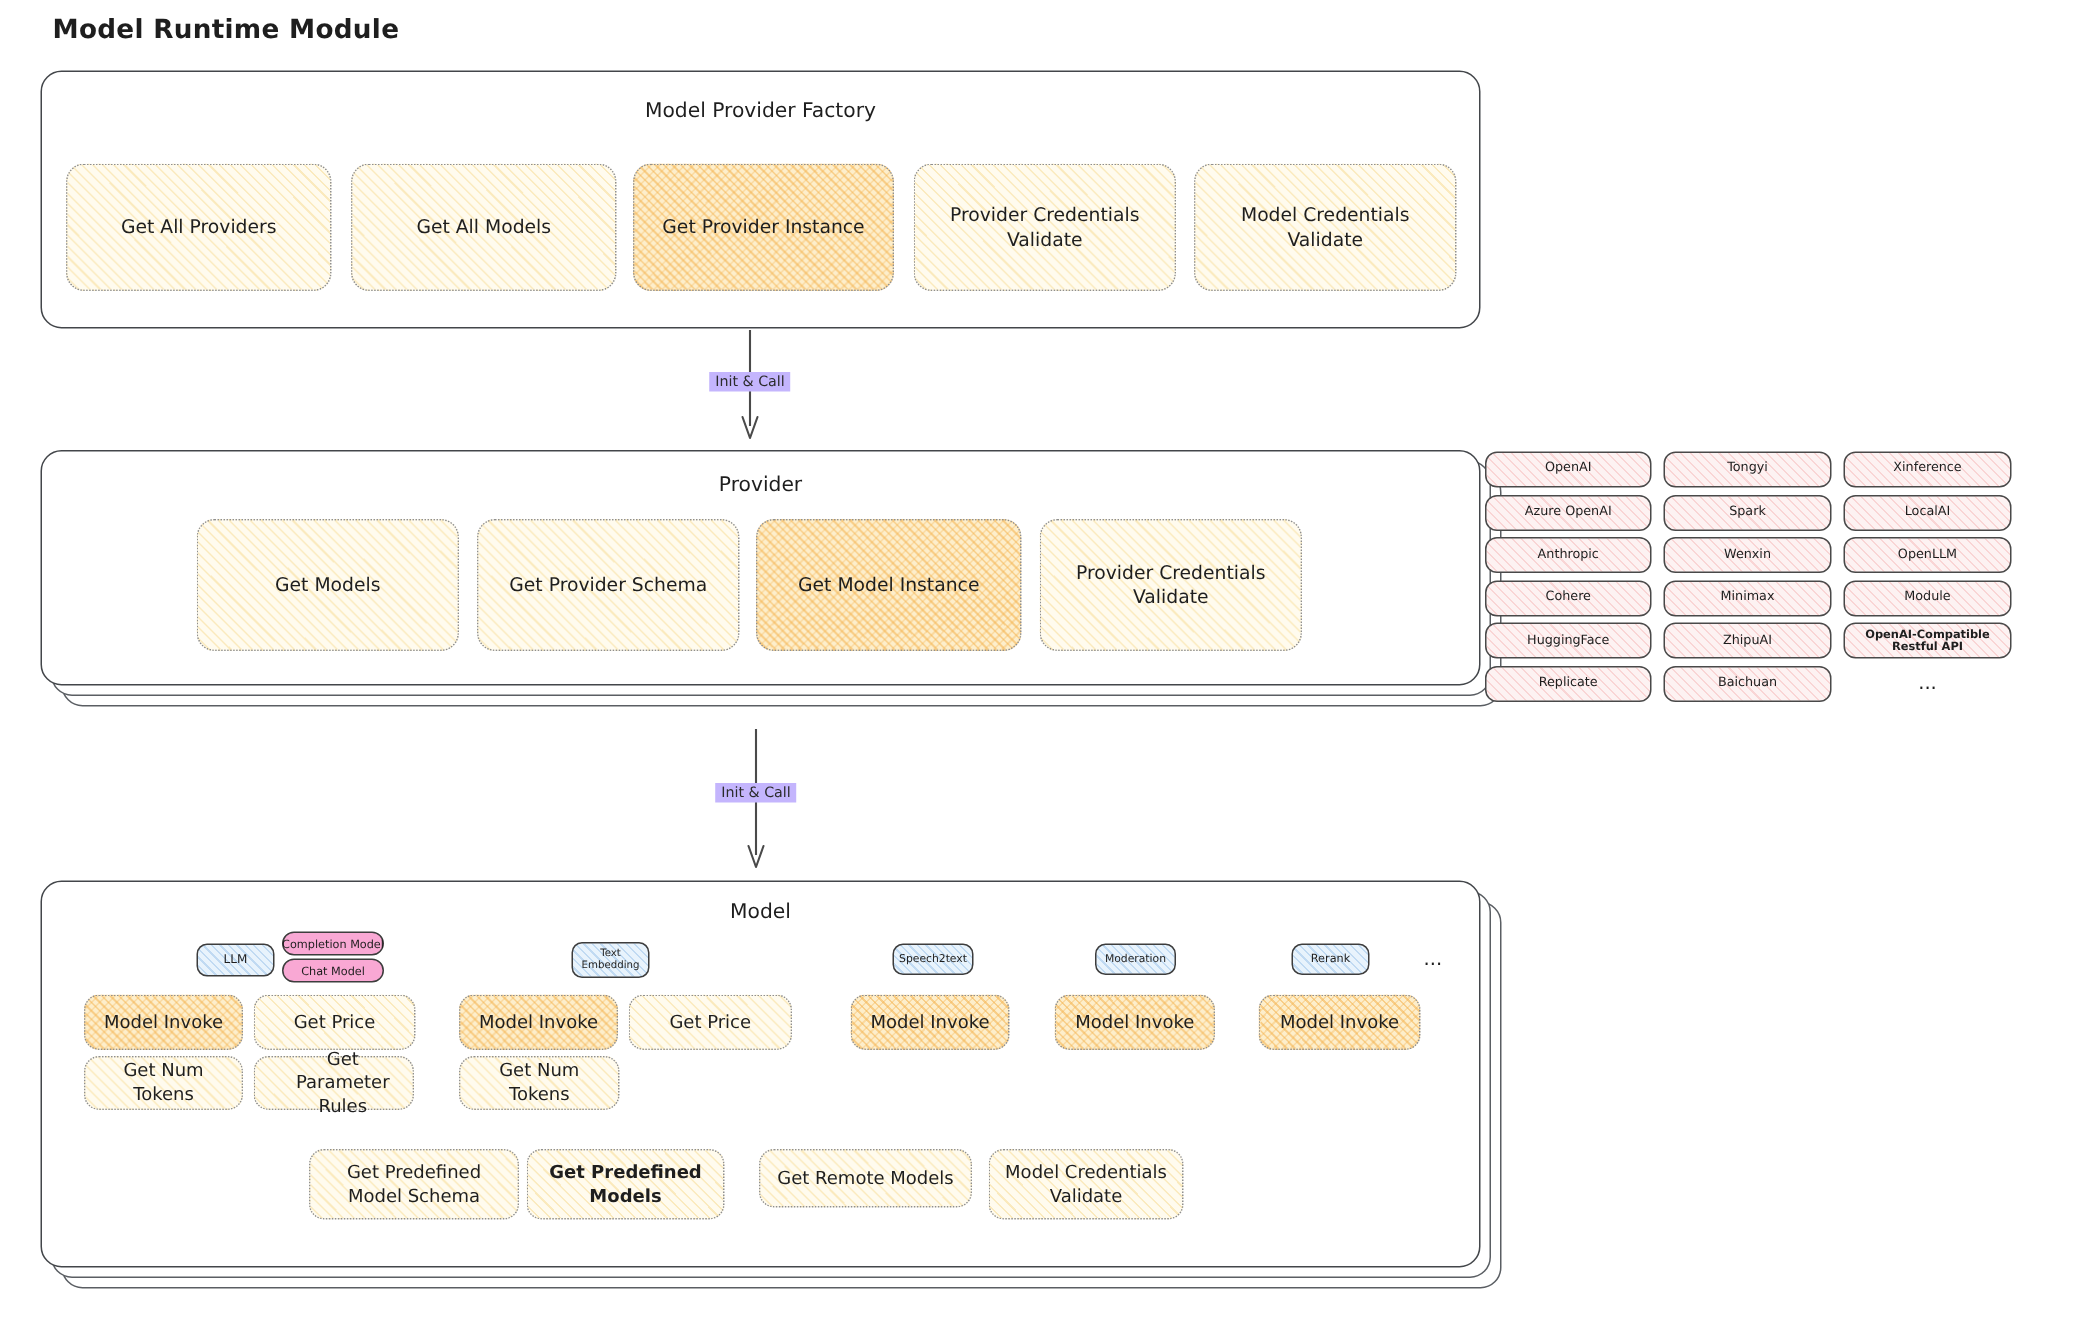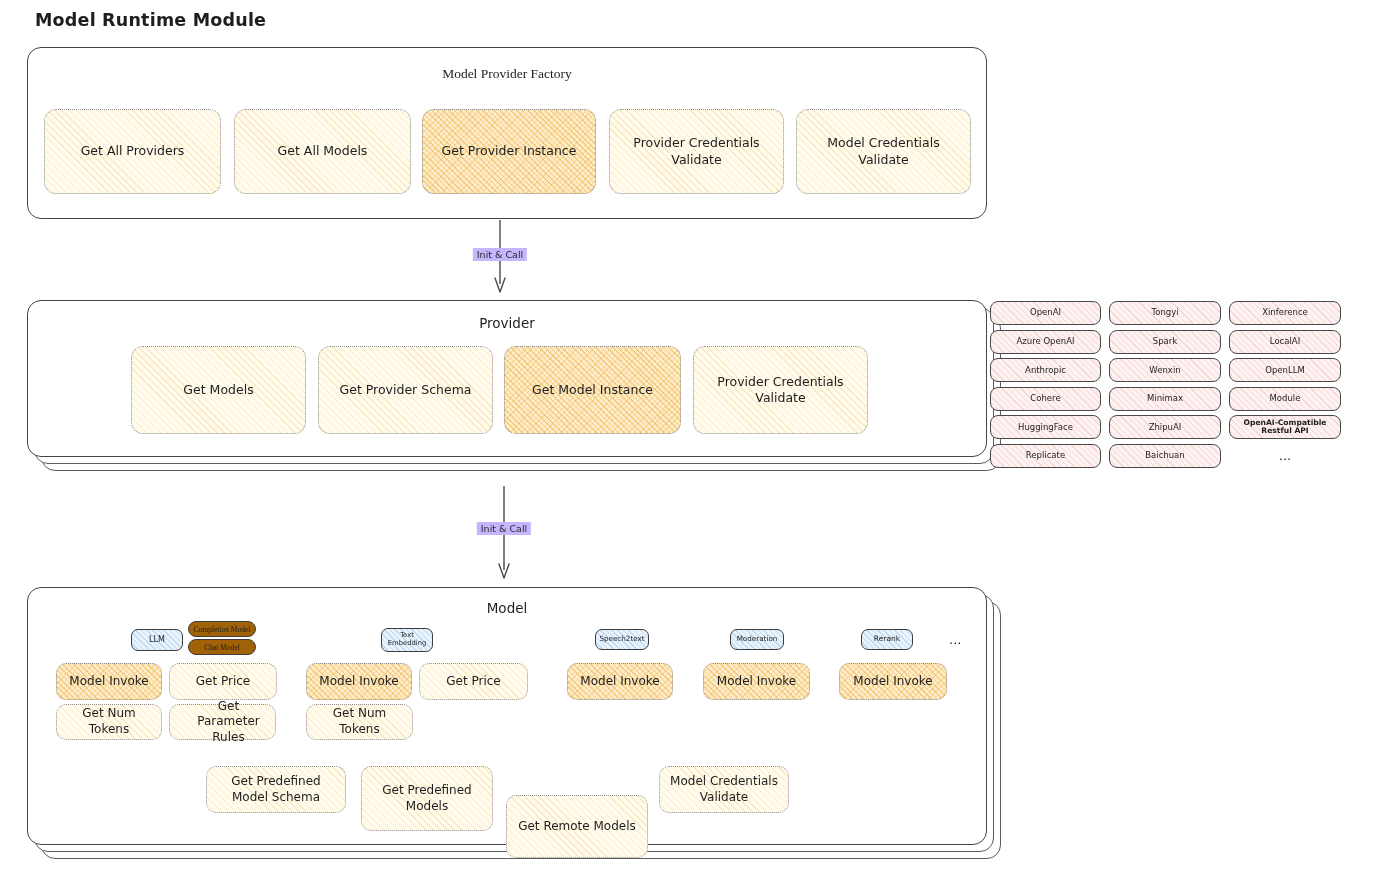--- a/index.html
+++ b/index.html
@@ -32,40 +32,40 @@
         font-size:8.5px;border:1.2px solid #494949;border-radius:8px;padding:1px 3px;line-height:1.1;
         background:repeating-linear-gradient(45deg,rgba(243,166,166,.38) 0 1px,rgba(0,0,0,0) 1px 4.5px),#fdf2f2;}
   .pill.small{font-size:7.6px;font-weight:bold;}
   .cell-ellipsis{display:flex;align-items:center;justify-content:center;font-size:13px;}
 
   
   .tag{position:absolute;display:flex;align-items:center;justify-content:center;text-align:center;box-sizing:border-box;
        font-size:8px;line-height:1.15;border:1.1px solid #3d3d3d;border-radius:7px;padding:1px 2px;
        background:repeating-linear-gradient(45deg,rgba(128,177,226,.38) 0 1px,rgba(0,0,0,0) 1px 4px),#e8f3fc;}
   .minitag{position:absolute;display:flex;align-items:center;justify-content:center;box-sizing:border-box;
-       font-size:7.5px;border:1px solid #3d3d3d;border-radius:8px;background:#a16207;padding:0 3px;white-space:nowrap;font-family:Liberation Serif, serif;}
+       font-size:7.5px;border:1px solid #3d3d3d;border-radius:8px;background:#f9a8d4;padding:0 3px;white-space:nowrap;}
 
   
   .arrow{position:absolute;width:16px;}
   .arrow svg{display:block;}
   .arrow-label{position:absolute;left:50%;transform:translateX(-50%);background:#c4b5fd;
        padding:1px 4px;font-size:9.5px;white-space:nowrap;color:#2b2b2b;}
 
   .more-dots{position:absolute;font-size:13px;color:#1e1e1e;}
 </style>
 </head>
 <body>
 
 <div class="page">
 
   <div class="diagram-title">Model Runtime Module</div>
 
   <div class="section" style="left:27px;top:47px;width:960px;height:172px;">
     <div class="box-main">
-      <div class="sec-title" style="top:18px;font-family:Liberation Serif, serif;">Model Provider Factory</div>
+      <div class="sec-title" style="top:18px;">Model Provider Factory</div>
       <div class="fn" style="left:16px;top:61px;width:177px;height:85px;">Get All Providers</div>
       <div class="fn" style="left:206px;top:61px;width:177px;height:85px;">Get All Models</div>
       <div class="fn hl" style="left:394px;top:61px;width:174px;height:85px;">Get Provider Instance</div>
       <div class="fn" style="left:581px;top:61px;width:175px;height:85px;">Provider Credentials Validate</div>
       <div class="fn" style="left:768px;top:61px;width:175px;height:85px;">Model Credentials Validate</div>
     </div>
   </div>
 
   <div class="arrow" style="left:492px;top:220px;height:74px;">
     <svg width="16" height="74" viewBox="0 0 16 74">
@@ -137,19 +137,19 @@
       <div class="fn mfn" style="left:391px;top:75px;width:109px;height:37px;">Get Price</div>
       <div class="fn hl mfn" style="left:539px;top:75px;width:106px;height:37px;">Model Invoke</div>
       <div class="fn hl mfn" style="left:675px;top:75px;width:107px;height:37px;">Model Invoke</div>
       <div class="fn hl mfn" style="left:811px;top:75px;width:108px;height:37px;">Model Invoke</div>
 
       <div class="fn mfn" style="left:28px;top:116px;width:106px;height:36px;">Get Num Tokens</div>
       <div class="fn mfn" style="left:141px;top:116px;width:107px;height:36px;padding-left:18px;">Get Parameter Rules</div>
       <div class="fn mfn" style="left:278px;top:116px;width:107px;height:36px;">Get Num Tokens</div>
 
       <div class="fn mfn" style="left:178px;top:178px;width:140px;height:47px;">Get Predefined Model Schema</div>
-      <div class="fn mfn" style="left:333px;top:178px;width:132px;height:65px;">Get Predefined Models</div>
-      <div class="fn mfn" style="left:478px;top:178px;width:142px;height:63px;margin-top:29px;">Get Remote Models</div>
+      <div class="fn mfn" style="left:323px;top:178px;width:132px;height:47px;font-weight:bold;">Get Predefined Models</div>
+      <div class="fn mfn" style="left:478px;top:178px;width:142px;height:39px;">Get Remote Models</div>
       <div class="fn mfn" style="left:631px;top:178px;width:130px;height:47px;">Model Credentials Validate</div>
     </div>
   </div>
 
 </div>
 
 </body></html>

